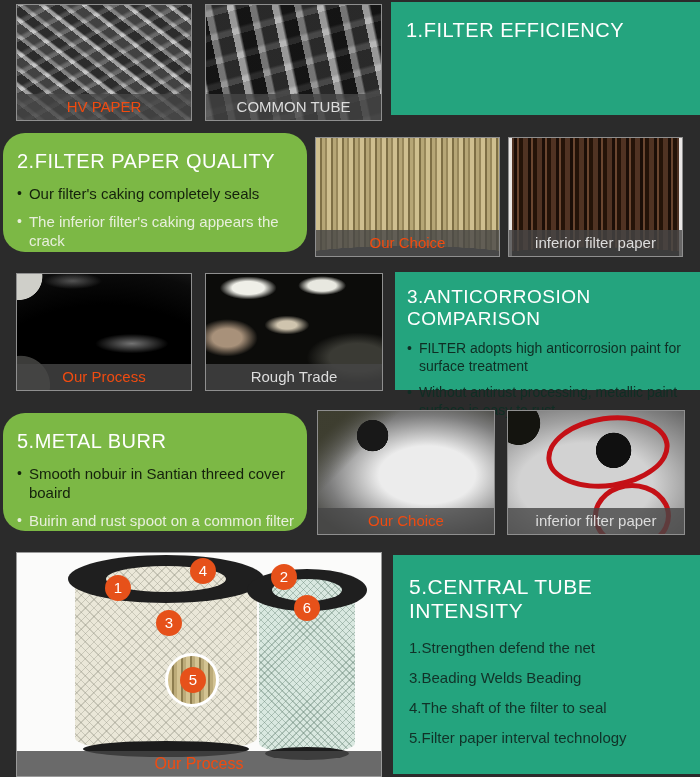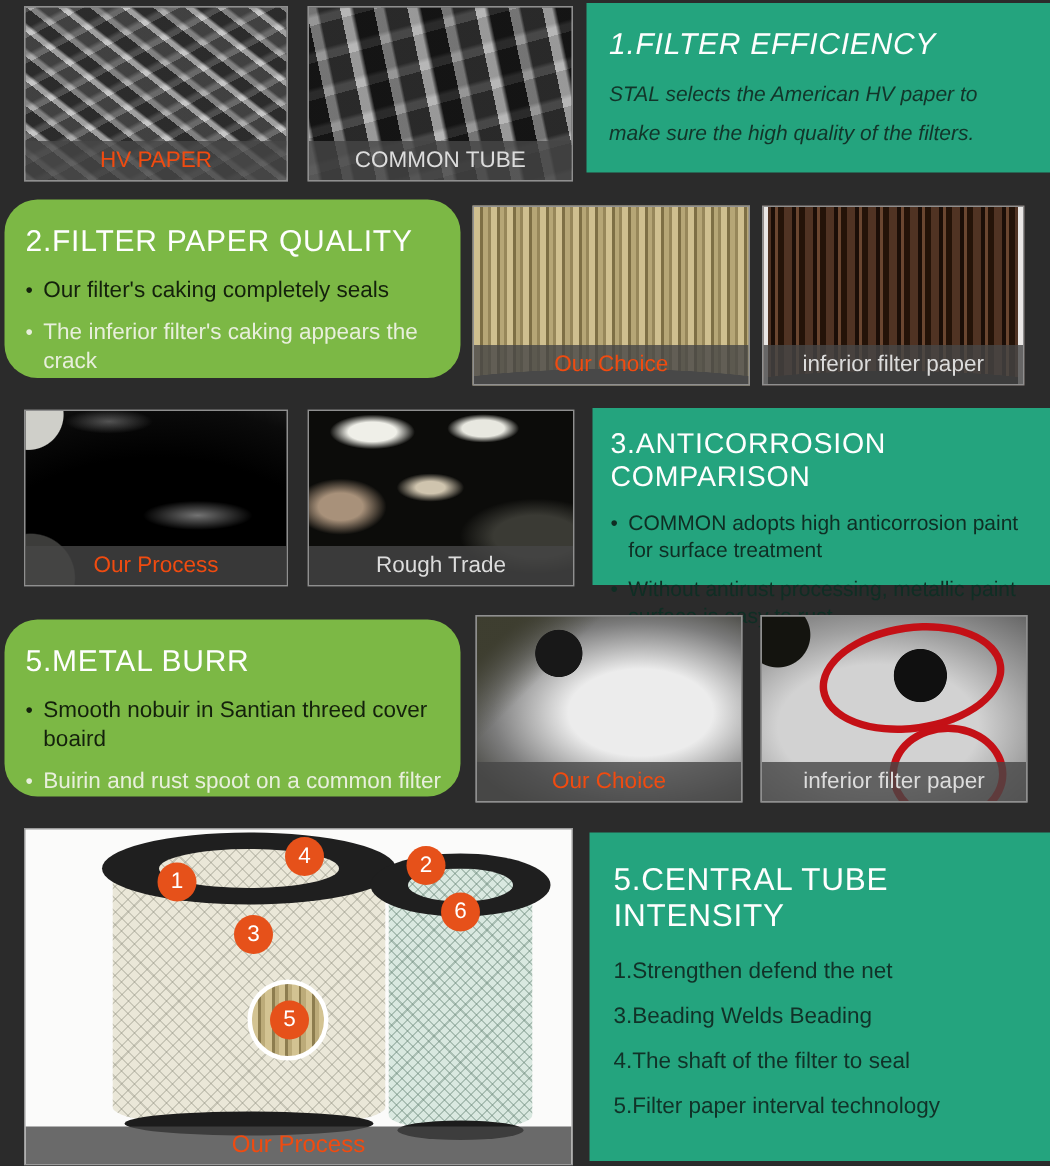--- a/index.html
+++ b/index.html
@@ -113,23 +113,22 @@
 <body>
 
 <div id="root">
 
   <div class="photo tex-fiber-fine" style="left:16px; top:4px; width:176px; height:117px;">
     <div class="caption orange">HV PAPER</div>
   </div>
   <div class="photo tex-fiber-coarse" style="left:205px; top:4px; width:177px; height:117px;">
     <div class="caption">COMMON TUBE</div>
   </div>
-  <div class="panel teal" style="left:391px; top:2px; width:309px; height:113px; padding:17px 12px 0 15px;font-style:italic;">
+  <div class="panel teal" style="left:391px; top:2px; width:309px; height:113px; padding:17px 12px 0 15px;">
     <h2>1.FILTER EFFICIENCY</h2>
-    <div class="body-text" style="margin-top:8px;">STAL selects the American HV paper to make sure the high quality of the filters.</div>
   </div>
 
   <div class="panel green" style="left:3px; top:133px; width:304px; height:119px; padding:17px 10px 0 14px;">
     <h2>2.FILTER PAPER QUALITY</h2>
     <div class="bullet dark" style="margin-top:12px;">
       <span class="dot">•</span>
       <span>Our filter's caking completely seals</span>
     </div>
     <div class="bullet light">
       <span class="dot">•</span>
@@ -146,21 +145,21 @@
   <div class="photo tex-gloss-black" style="left:16px; top:273px; width:176px; height:118px;">
     <div class="caption orange">Our Process</div>
   </div>
   <div class="photo tex-rough" style="left:205px; top:273px; width:178px; height:118px;">
     <div class="caption">Rough Trade</div>
   </div>
   <div class="panel teal" style="left:395px; top:272px; width:305px; height:118px; padding:14px 6px 0 12px;">
     <h2 style="font-size:19px;">3.ANTICORROSION COMPARISON</h2>
     <div class="bullet teal-dark" style="margin-top:10px;">
       <span class="dot">•</span>
-      <span>COMMON adopts high anticorrosion paint for surface treatment</span>
+      <span>FILTER adopts high anticorrosion paint for surface treatment</span>
     </div>
     <div class="bullet teal-dark">
       <span class="dot">•</span>
       <span>Without antirust processing, metallic paint surface is easy to rust.</span>
     </div>
   </div>
 
   <div class="panel green" style="left:3px; top:413px; width:304px; height:118px; padding:17px 10px 0 14px;">
     <h2>5.METAL BURR</h2>
     <div class="bullet dark" style="margin-top:12px;">

